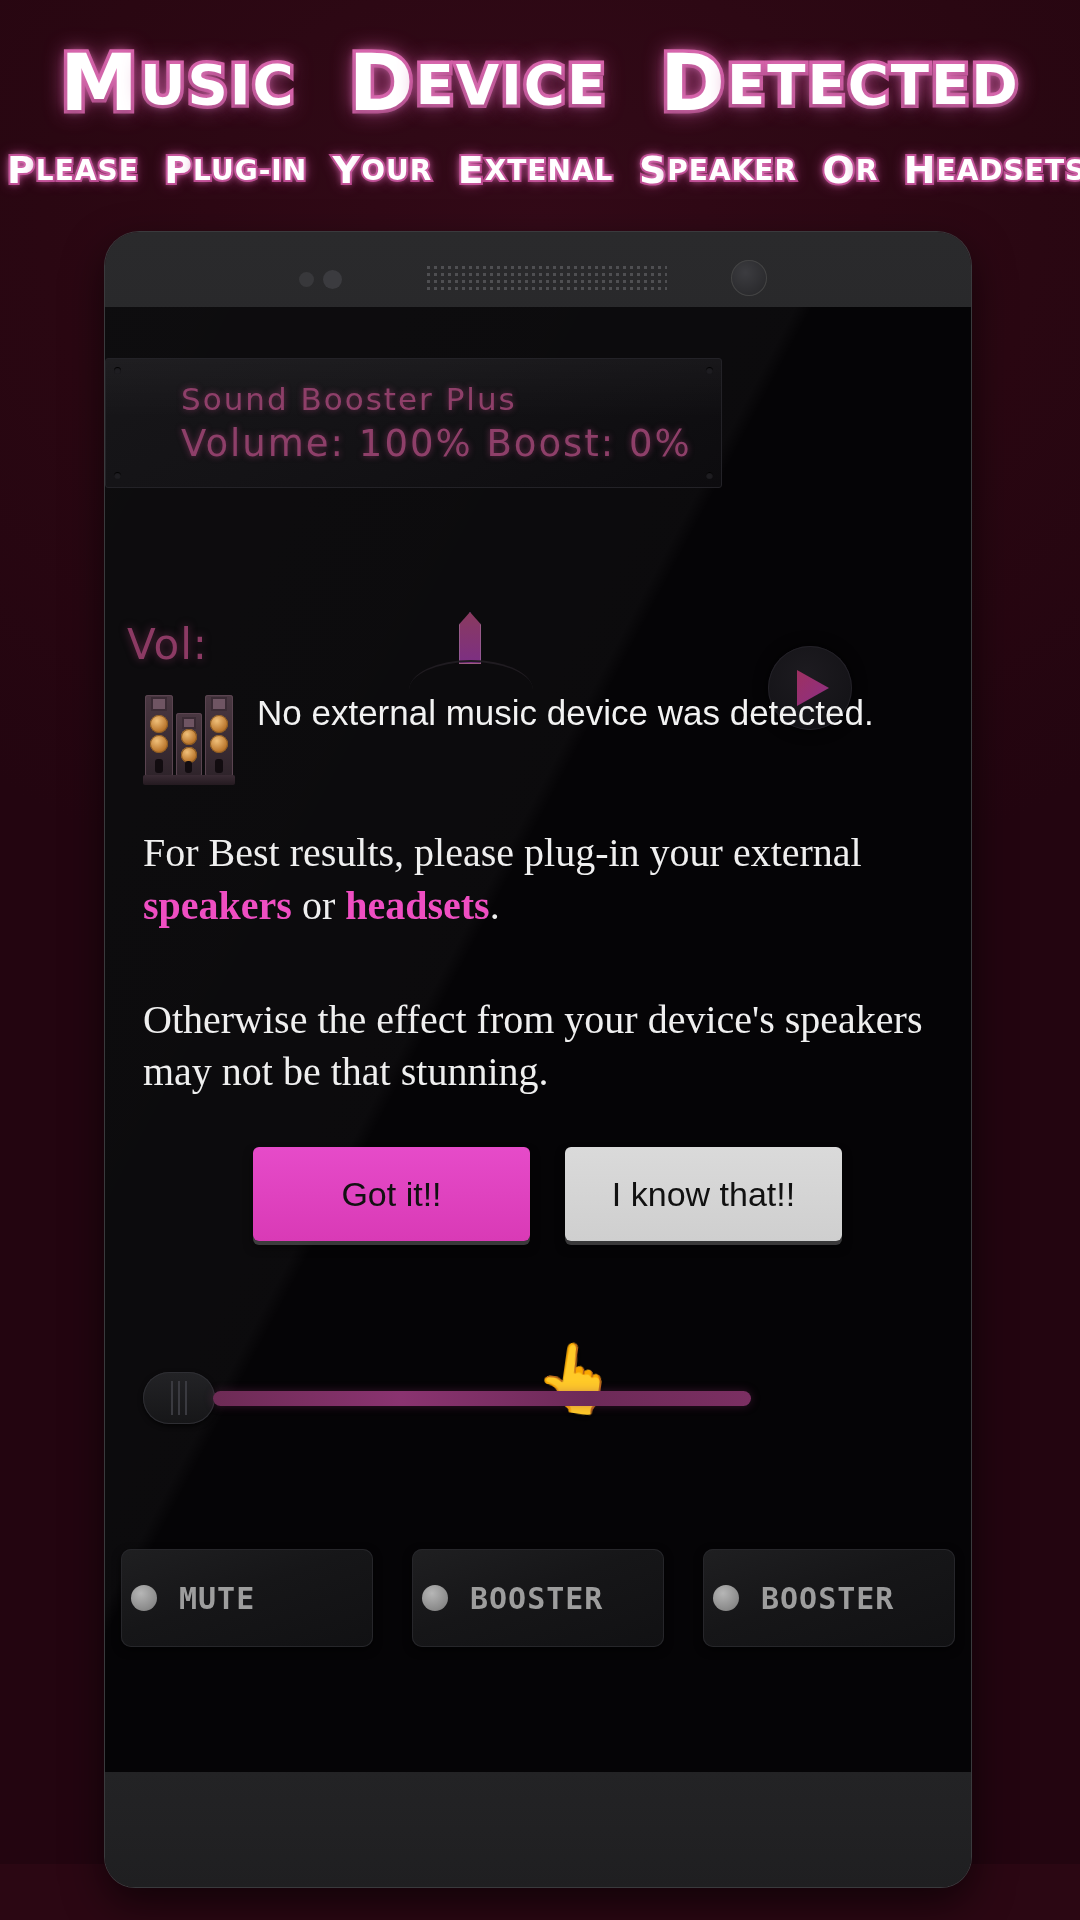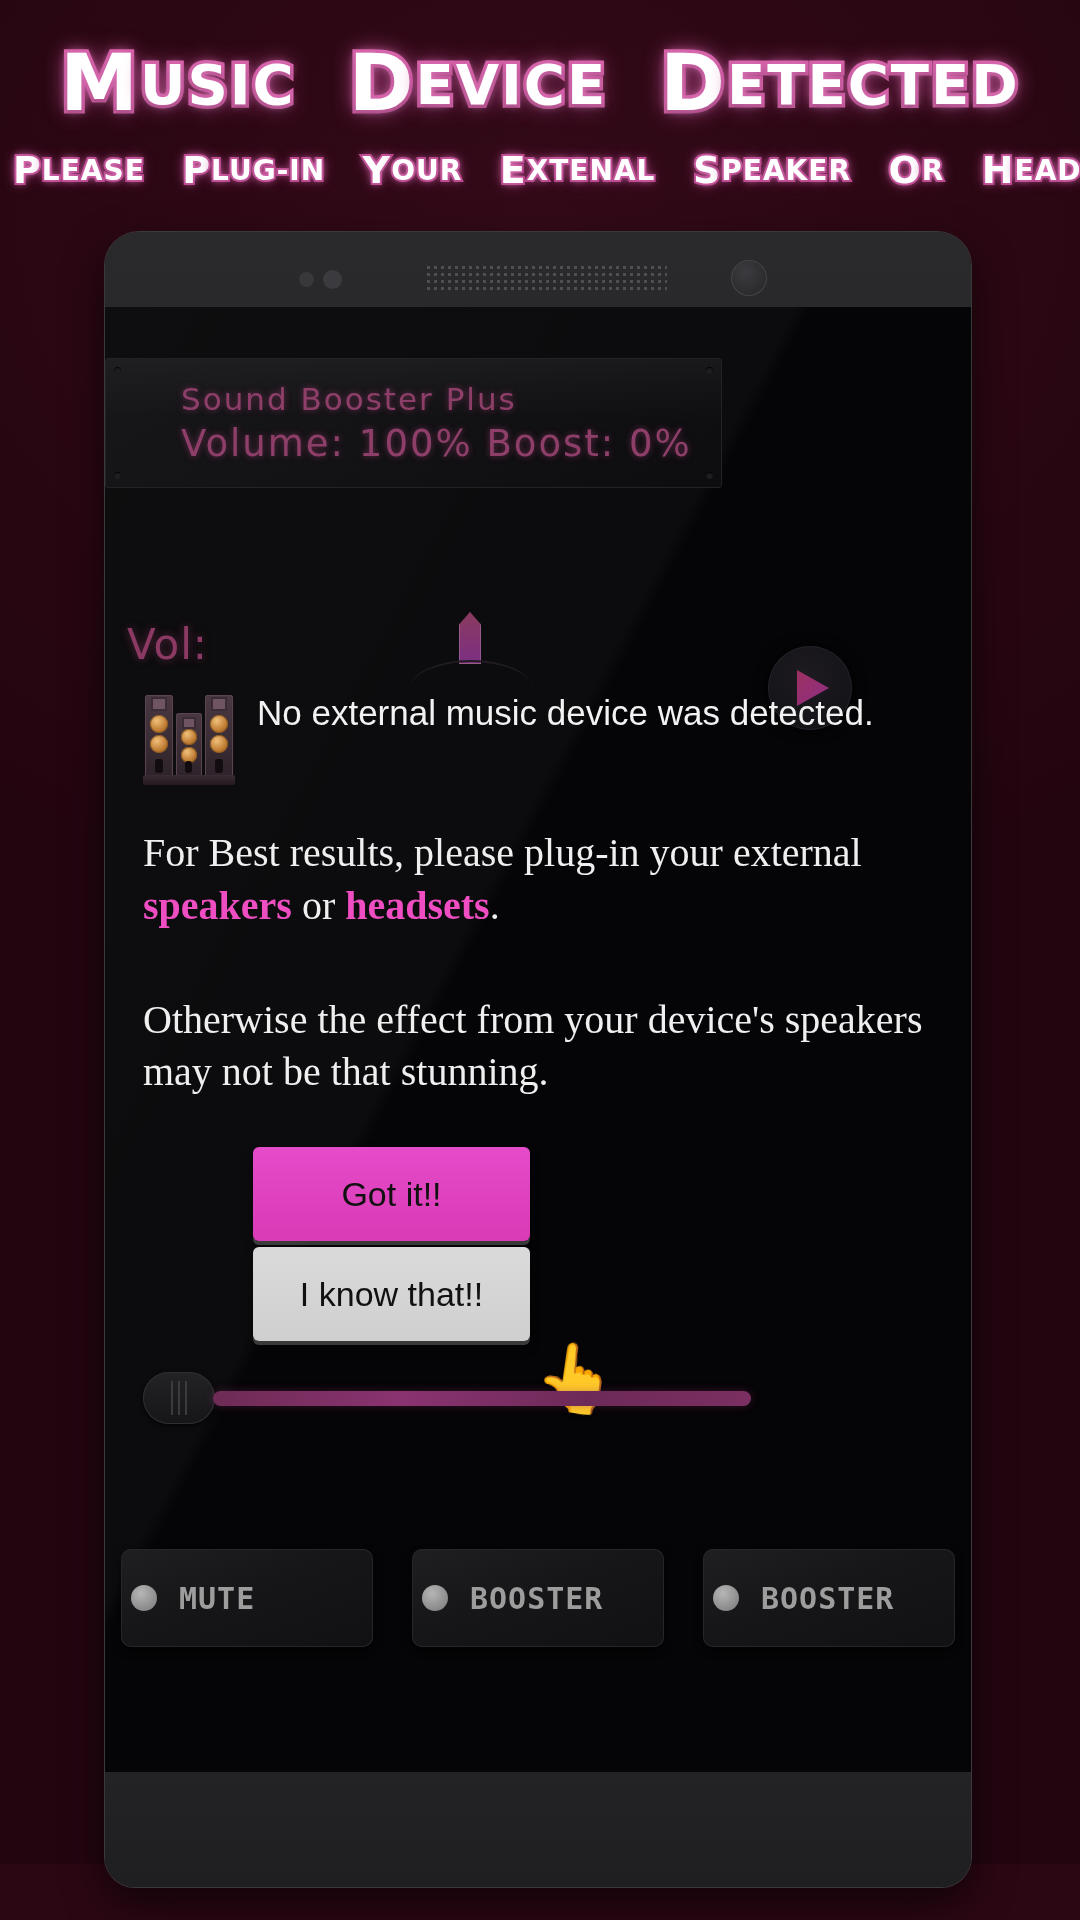--- a/index.html
+++ b/index.html
@@ -43,21 +43,21 @@
   .promo-sub{
     position:absolute; left:0; top:148px; width:1080px;
     text-align:center;
     font-family:"DejaVu Sans", sans-serif;
     font-weight:bold;
     font-size:30px;
     letter-spacing:1px;
     color:#ffffff;
     white-space:nowrap;
   }
-  .promo-sub .w{ display:inline-block; margin:0 13px;}
+  .promo-sub .w{ display:inline-block; margin:0 7px;}
   .promo-sub .cap{ font-size:38px; vertical-align:-3px;}
   .promo-sub .sm{ font-size:28px;}
   .sglow{
     -webkit-text-stroke:4px #b9468c;
     paint-order: stroke fill;
     text-shadow:0 0 7px #e37cbe, 0 0 14px #a93b80;
   }
 
   
   .phone{
@@ -186,21 +186,21 @@
   }
   .dlg-p{
     font-size:40px; color:#efefef; line-height:1.32;
     padding:0 40px 0 38px;
     font-family:Liberation Serif, serif;
   }
   .p1{ margin-top:42px; }
   .p2{ margin-top:61px; }
   .hl{ color:#ef4ec2; font-weight:bold; }
 
-  .btn-row{ display:flex; gap:6px; padding-left:148px; margin-top:48px;flex-direction:column; }
+  .btn-row{ display:flex; gap:35px; padding-left:148px; margin-top:48px; }
   .btn{
     border:none; cursor:pointer;
     font-family:"Liberation Sans", sans-serif;
     font-size:34px; color:#111;
     border-radius:6px;
     box-shadow:0 4px 0 rgba(255,255,255,.22), 0 6px 10px rgba(0,0,0,.5);
   }
   .btn-pri{ background:#e248c4; width:277px; height:94px;
     background:linear-gradient(180deg,#e64bc9,#d93ab6); }
   .btn-sec{ background:#d4d4d4; width:277px; height:94px;

